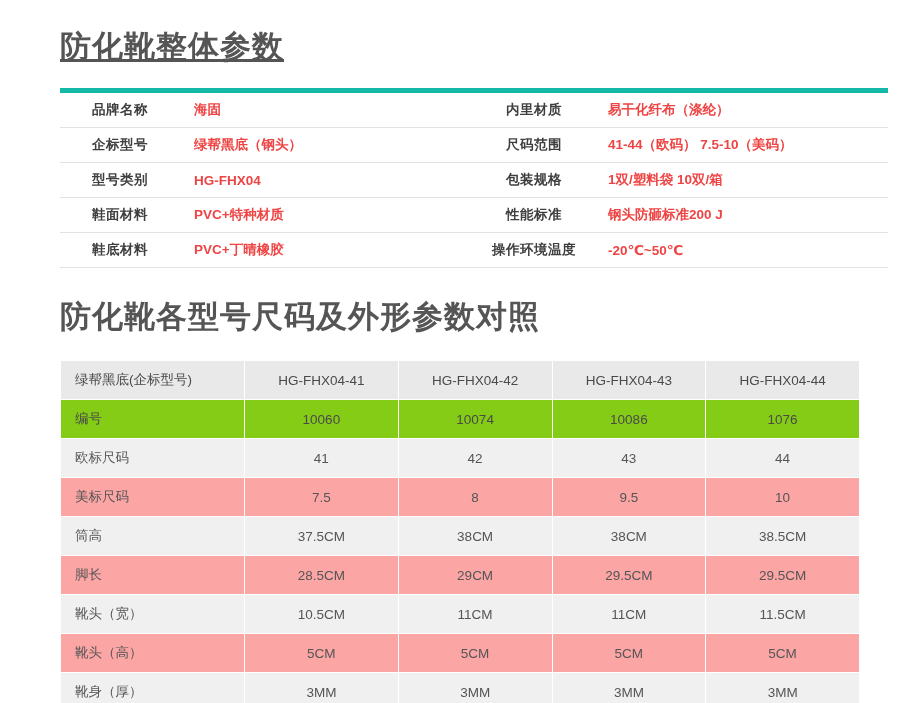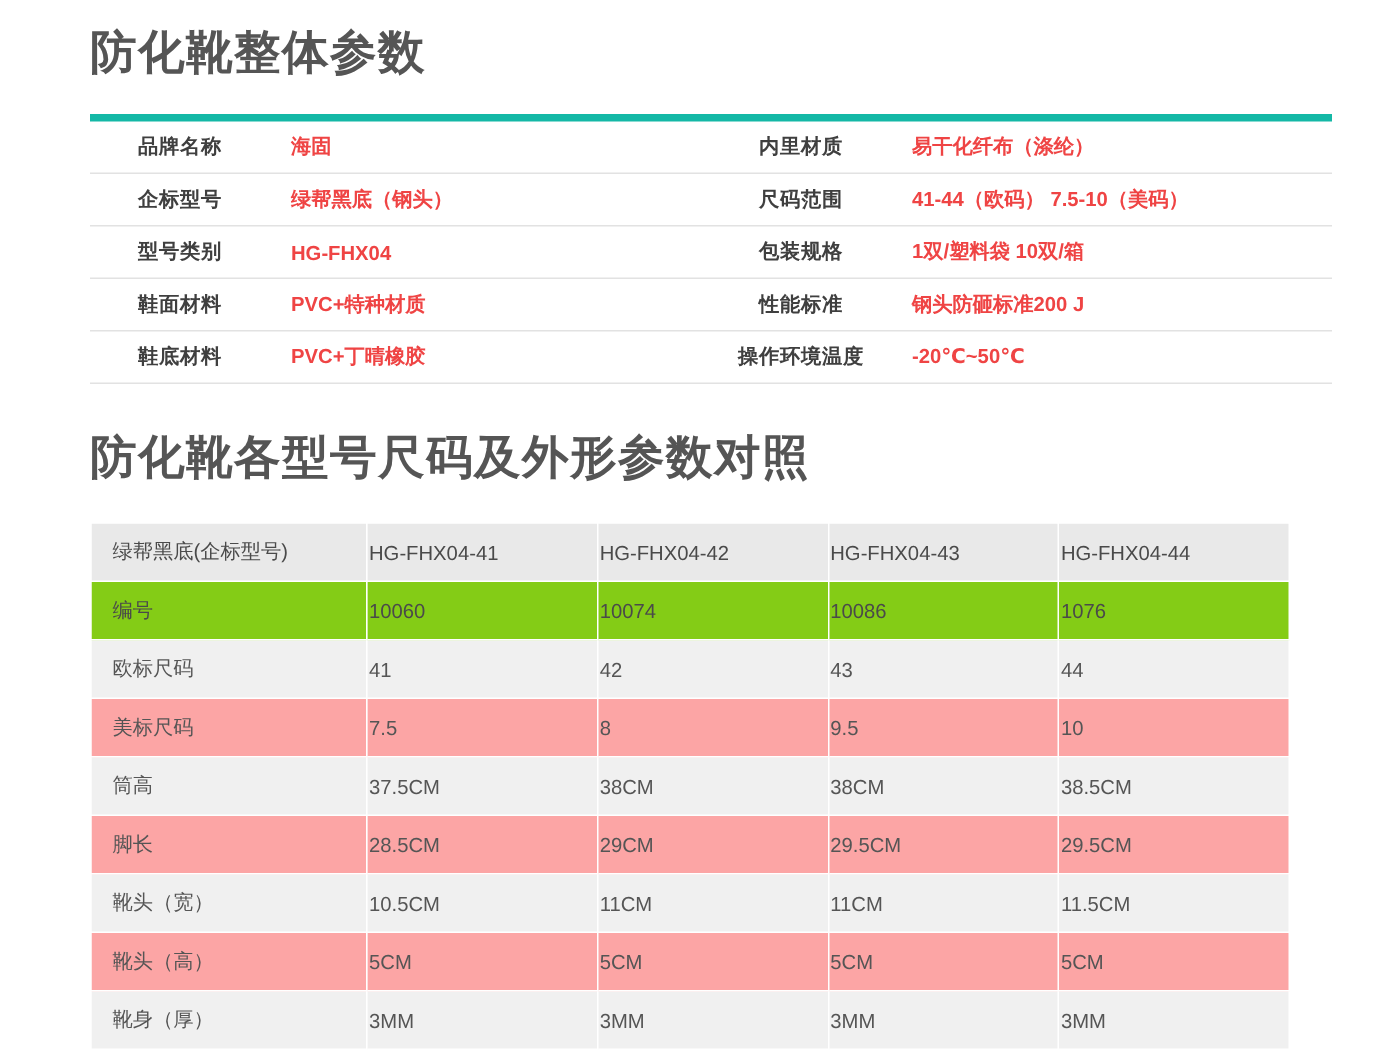--- a/index.html
+++ b/index.html
@@ -22,21 +22,21 @@
     padding: 0 60px;
   }
   h1.section-title {
     font-size: 31px;
     font-weight: bold;
     color: #555555;
     letter-spacing: 1px;
     margin: 0;
     padding: 0;
   }
-  #title-1 { padding-top: 14px; }
+  #title-1 { padding-top: 26px; text-decoration: underline; }
   #title-2 { padding-top: 28px; }
 
   
   .spec-table {
     width: 800px;
     border-collapse: collapse;
     margin-top: 20px;
     table-layout: fixed;
   }
   .spec-table tr {
@@ -69,21 +69,21 @@
   
   .size-table {
     width: 800px;
     border-collapse: collapse;
     margin-top: 22px;
     table-layout: fixed;
   }
   .size-table td {
     height: 36px;
     font-size: 13.5px;
-    text-align: left;
+    text-align: center;
     vertical-align: middle;
     border: 1px solid #ffffff;
     color: #555;
   }
   .size-table td.rowhead {
     text-align: left;
     padding-left: 14px;
     width: 168px;
   }
   .size-table tr.head td {

